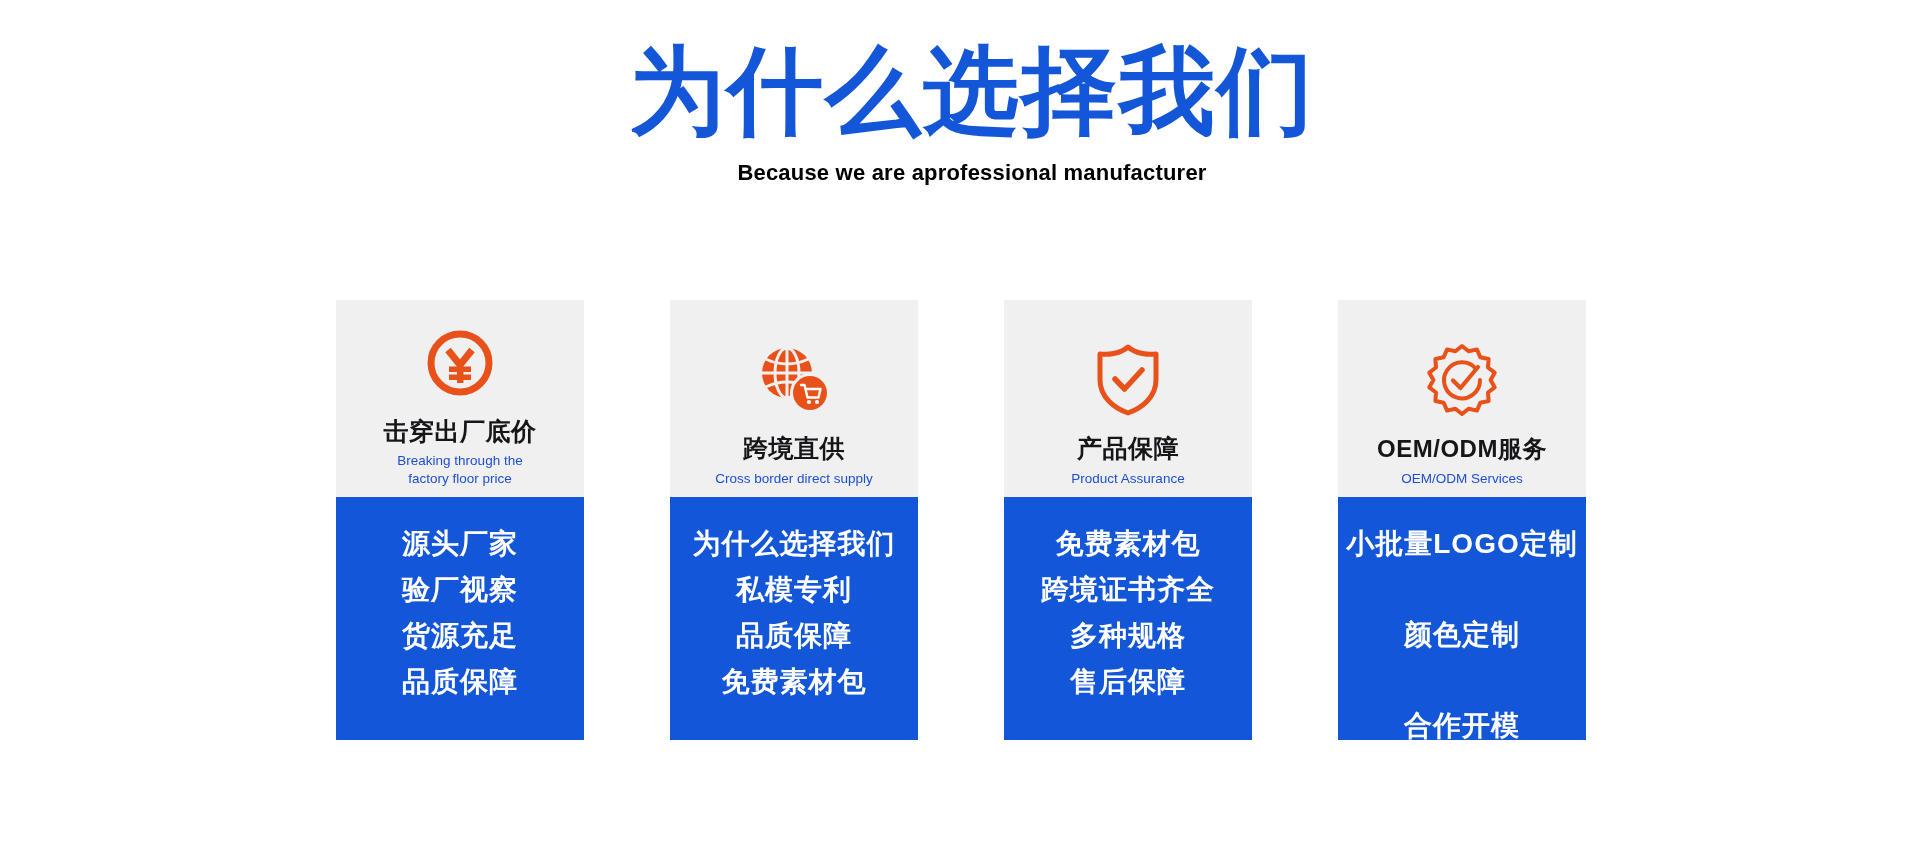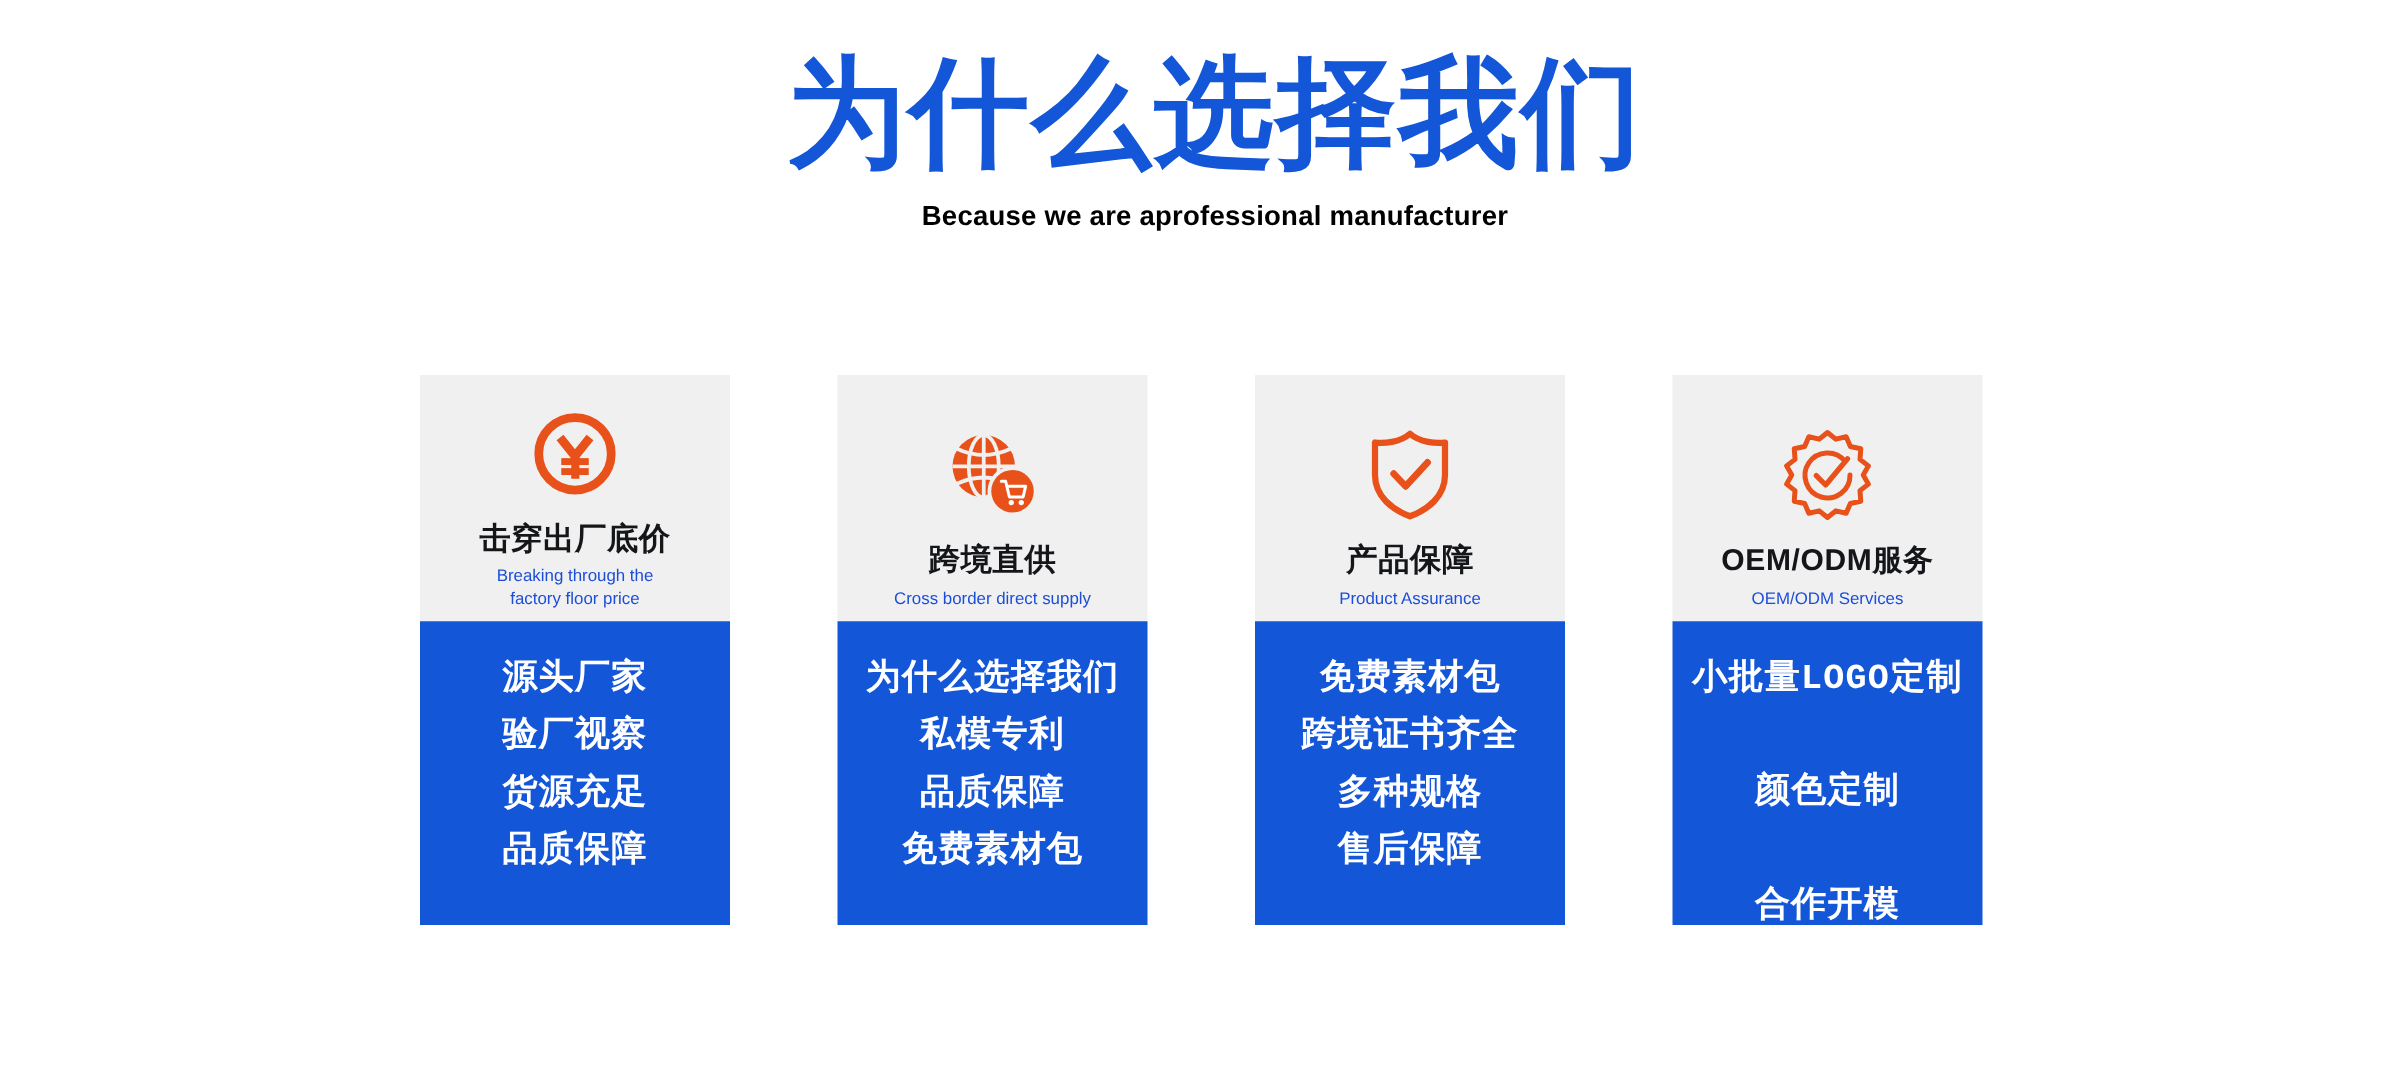--- a/index.html
+++ b/index.html
@@ -100,21 +100,20 @@
 
   .card-bottom {
     background: #1356d8;
     height: 243px;
     box-sizing: border-box;
     display: flex;
     flex-direction: column;
     align-items: center;
     justify-content: flex-start;
     padding-top: 24px;
-    font-family: Liberation Mono, monospace;
   }
   .feature-line {
     color: #ffffff;
     font-size: 28px;
     font-weight: 700;
     line-height: 46px;
     letter-spacing: 1px;
     text-align: center;
     white-space: nowrap;
   }

